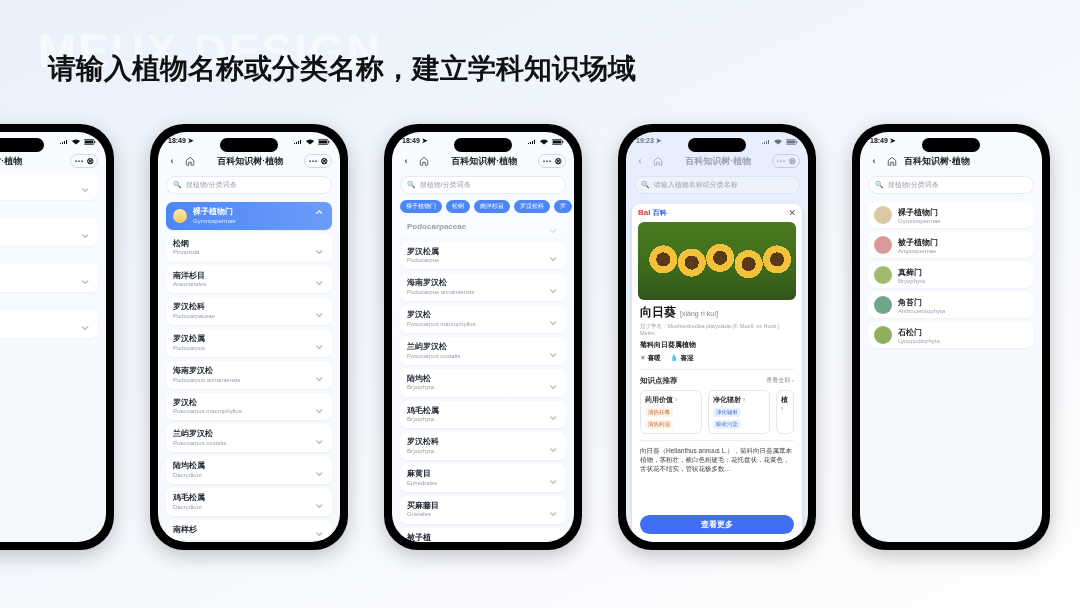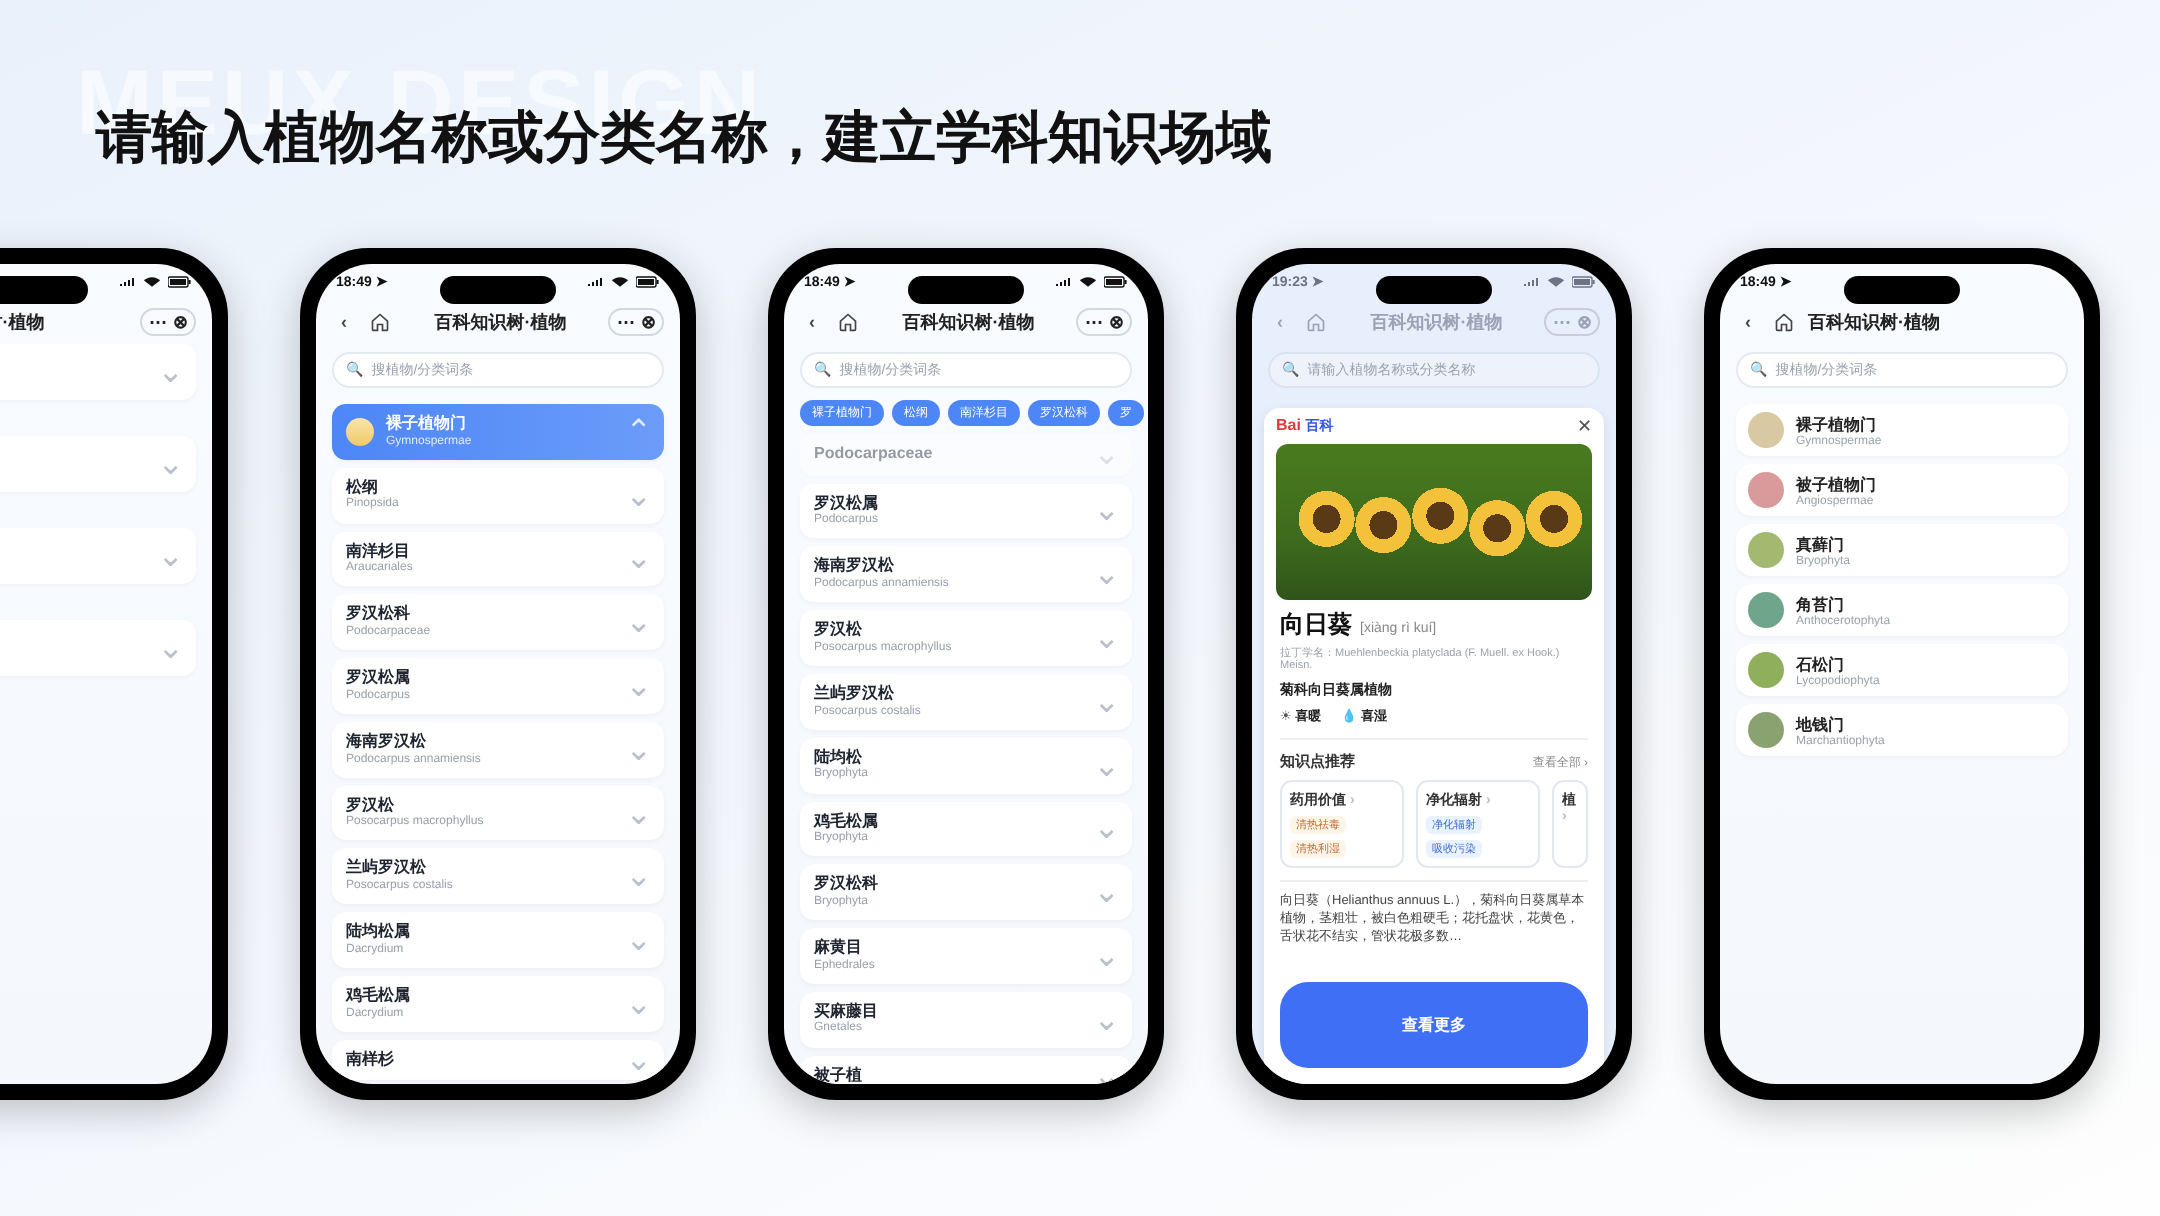--- a/index.html
+++ b/index.html
@@ -213,21 +213,21 @@
     margin: 0 6px;
     border-radius: 6px;
   }
   .detail-body { padding: 4px 8px; font-size: 7px; color: #333; flex:1; display:flex; flex-direction:column; }
   .detail-title { font-size: 12px; font-weight: 700; color: #111; }
   .detail-title .pinyin { font-size: 7px; font-weight: 400; color: #888; margin-left: 4px; }
   .detail-latin { font-size: 5.5px; color: #9aa3b1; margin-top: 2px; }
   .detail-cat { font-size: 7px; font-weight: 600; color: #222; margin-top: 4px; }
   .env-row { display: flex; gap: 10px; margin-top: 4px; font-size: 6.5px; color: #555; }
   .env-row .em { font-weight: 600; color: #222; }
-  .kpoint-row { display:flex; justify-content: space-between; align-items:center; margin-top: 6px; border-top:1px solid #eee; padding-top:6px;}
+  .kpoint-row { display:flex; justify-content: space-between; align-items:flex-start; margin-top: 6px; border-top:1px solid #eee; padding-top:6px;}
   .kpoint-row .lbl { font-size: 7.5px; font-weight: 600; }
   .kpoint-row .more { font-size: 6px; color: #888; }
   .kgrid { display:flex; gap:6px; margin-top:4px; }
   .kbox {
     flex:1; border:1px solid #e3e7f0; border-radius:6px; padding:4px 4px;
     display:flex; flex-direction:column; gap:3px;
   }
   .kbox .kt { font-size:7px; font-weight:600; }
   .ktag {
     font-size:5.5px; color:#c46b34;
@@ -242,21 +242,21 @@
     flex:1;
   }
   .cta-btn {
     margin: 6px 8px 8px 8px;
     background:#3f6ff5;
     color:#fff;
     font-size:8px;
     font-weight:600;
     text-align:center;
     border-radius:14px;
-    padding:16px 0;
+    padding:4px 0;
   }
   
   .cat-row {
     display:flex;
     align-items:center;
     background:#fff;
     border-radius:8px;
     padding:4px 6px;
     margin-top:4px;
     gap:6px;
@@ -660,24 +660,17 @@
     <div class="t2">Anthocerotophyta</div>
             </div>
           </div>
           <div class="cat-row">
             <span class="cat-avatar" style="background:#8faf5d"></span>
     <div class="cat-text">
               <div class="t1">石松门</div>
     <div class="t2">Lycopodiophyta</div>
             </div>
           </div>
-          <div class="cat-row">
-            <span class="cat-avatar" style="background:#8aa26f"></span>
-    <div class="cat-text">
-              <div class="t1">地钱门</div>
-    <div class="t2">Marchantiophyta</div>
-            </div>
-          </div>
         </div>
     </div>
   </div>
 
 </div>
 
 </body></html>

